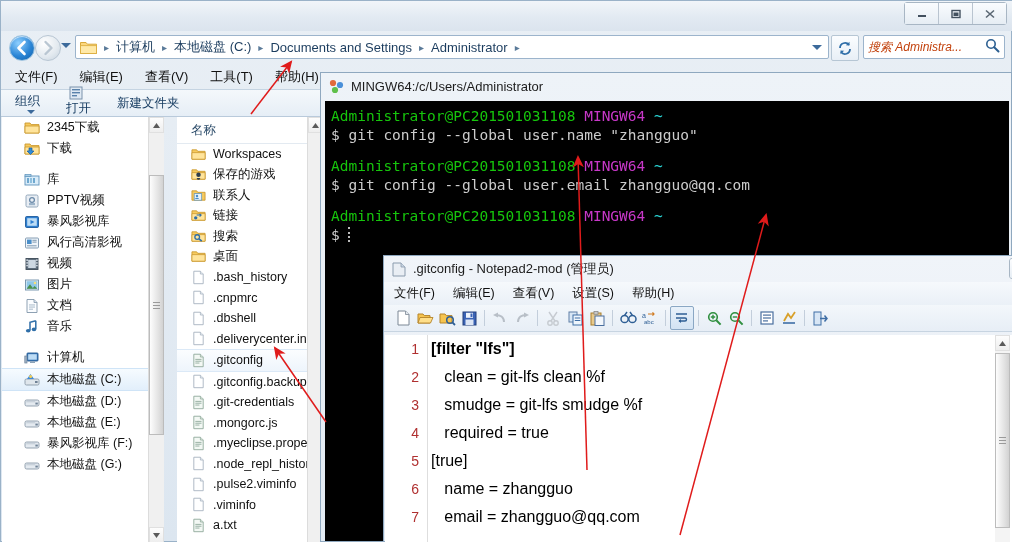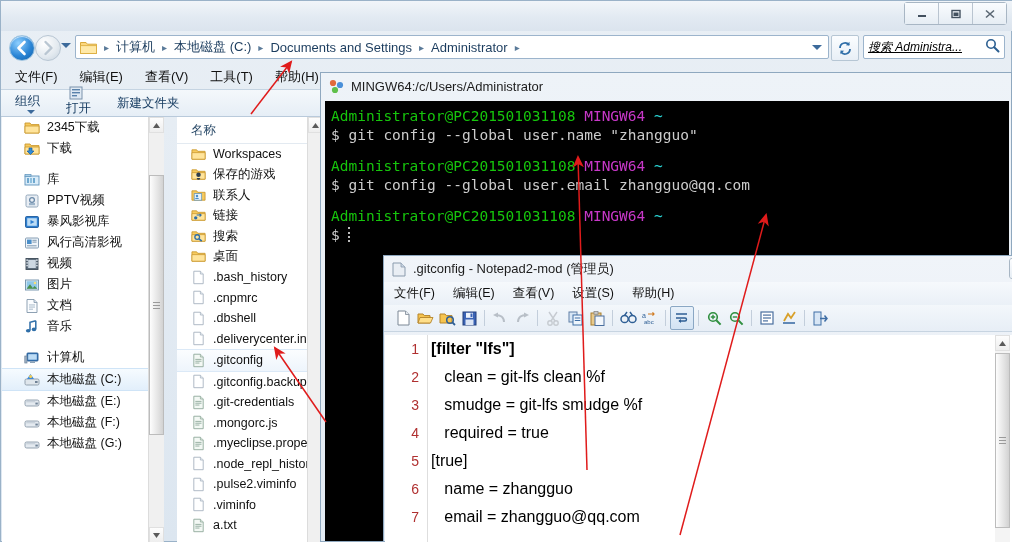--- a/index.html
+++ b/index.html
@@ -102,22 +102,22 @@
     display:flex; align-items:center; justify-content:center;
   }
   #searchbox {
     position: absolute; left: 862px; top: 4px;
     width: 142px; height: 24px;
     background: #ffffff; border: 1px solid #9cb4cc; border-radius: 2px;
     display: flex; align-items: center; padding: 0 4px;
     box-sizing: border-box;
   }
   #searchbox .ph {
-    font-style: italic; font-size: 12px; color: #000000;
-    white-space: nowrap; overflow: hidden; text-decoration: underline;
+    font-style: italic; font-size: 12px; color: #c2410c;
+    white-space: nowrap; overflow: hidden;
   }
   #search-icon-wrap { margin-left: auto; }
 
   
   #exp-menubar {
     position: absolute; left: 0; top: 64px; width: 1012px; height: 24px;
     display: flex; align-items: center; padding-left: 14px;
     box-sizing: border-box;
   }
   #exp-menubar .mi {
@@ -555,31 +555,41 @@
             <span>本地磁盘 (C:)</span>
           </div>
           <div class="nav-item lvl2">
             <span class="ic">
               <svg width="16" height="16" viewBox="0 0 16 16">
                 <rect x="1" y="6" width="14" height="6" rx="1.6" fill="#e4eaf0" stroke="#8b9aa8" stroke-width="0.9"></rect>
                 <rect x="2.2" y="7.2" width="9" height="1.1" fill="#c2ccd6"></rect>
                 <rect x="11.4" y="8.6" width="2.4" height="1.9" fill="#6f8296"></rect>
               </svg>
             </span>
-            <span>本地磁盘 (E:)</span>
+            <span>本地磁盘 (D:)</span>
           </div>
           <div class="nav-item lvl2">
             <span class="ic">
               <svg width="16" height="16" viewBox="0 0 16 16">
                 <rect x="1" y="6" width="14" height="6" rx="1.6" fill="#e4eaf0" stroke="#8b9aa8" stroke-width="0.9"></rect>
                 <rect x="2.2" y="7.2" width="9" height="1.1" fill="#c2ccd6"></rect>
                 <rect x="11.4" y="8.6" width="2.4" height="1.9" fill="#6f8296"></rect>
               </svg>
             </span>
-            <span>本地磁盘 (F:)</span>
+            <span>本地磁盘 (E:)</span>
+          </div>
+          <div class="nav-item lvl2">
+            <span class="ic">
+              <svg width="16" height="16" viewBox="0 0 16 16">
+                <rect x="1" y="6" width="14" height="6" rx="1.6" fill="#e4eaf0" stroke="#8b9aa8" stroke-width="0.9"></rect>
+                <rect x="2.2" y="7.2" width="9" height="1.1" fill="#c2ccd6"></rect>
+                <rect x="11.4" y="8.6" width="2.4" height="1.9" fill="#6f8296"></rect>
+              </svg>
+            </span>
+            <span>暴风影视库 (F:)</span>
           </div>
           <div class="nav-item lvl2">
             <span class="ic">
               <svg width="16" height="16" viewBox="0 0 16 16">
                 <rect x="1" y="6" width="14" height="6" rx="1.6" fill="#e4eaf0" stroke="#8b9aa8" stroke-width="0.9"></rect>
                 <rect x="2.2" y="7.2" width="9" height="1.1" fill="#c2ccd6"></rect>
                 <rect x="11.4" y="8.6" width="2.4" height="1.9" fill="#6f8296"></rect>
               </svg>
             </span>
             <span>本地磁盘 (G:)</span>

